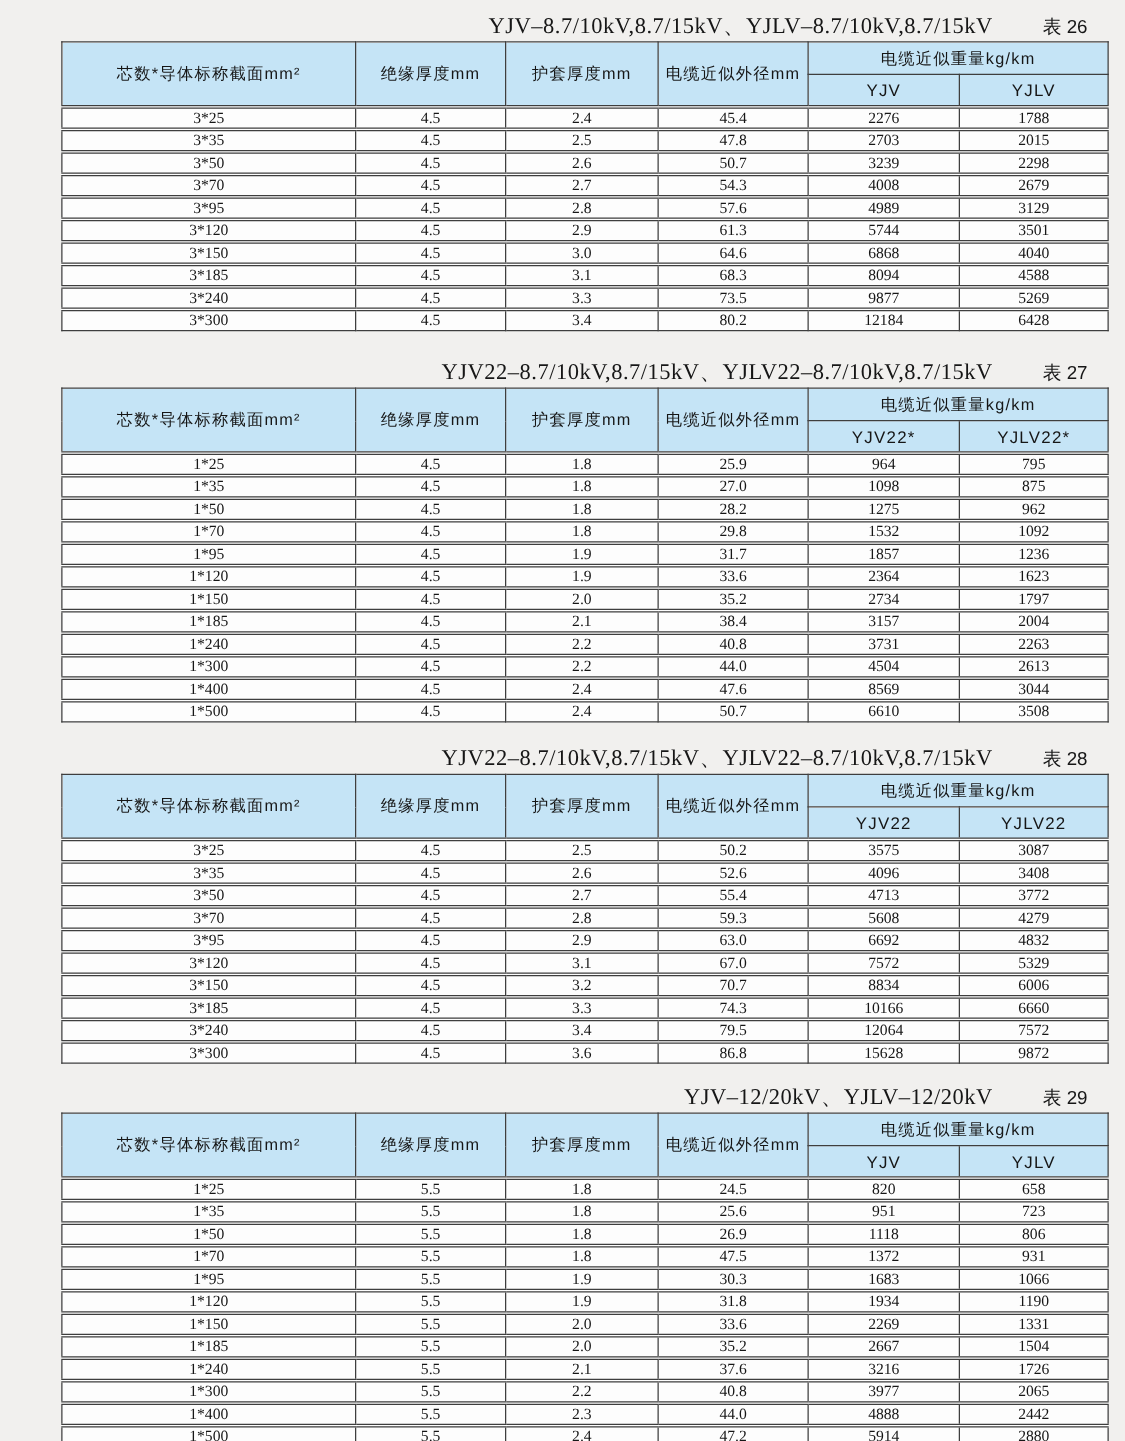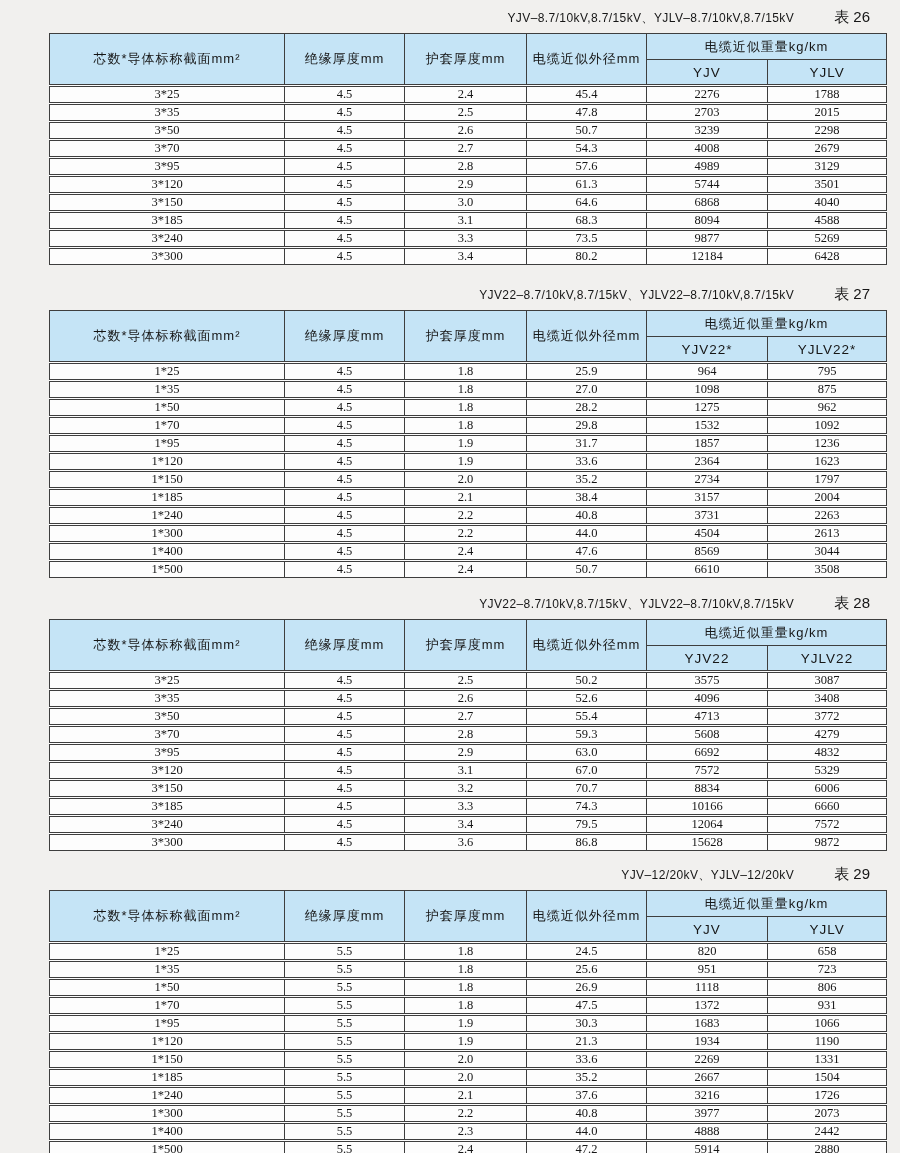--- a/index.html
+++ b/index.html
@@ -7,21 +7,21 @@
     width:900px;height:1153px;overflow:hidden;
     background:#f1f0ee;
     font-family:"Liberation Sans",sans-serif;
     color:#161616;
   }
   .sheet{padding:8px 0 0 33px;width:837px;}
   .title-row{
     display:flex;justify-content:flex-end;align-items:baseline;
     width:837px;height:22px;margin-bottom:3px;
   }
-  .title-text{font-size:12px;letter-spacing:0.4px;white-space:nowrap;}
+  .title-text{font-size:18px;letter-spacing:0.4px;white-space:nowrap;font-family:Liberation Serif, serif;}
   .table-no{font-size:15px;margin-left:40px;white-space:nowrap;}
   .mt1{margin-top:20px;}
   .mt2{margin-top:16px;}
   .mt3{margin-top:14px;}
   table{
     width:837px;border-collapse:collapse;table-layout:fixed;
     background:#fdfdfd;border:1px solid #3e3e3e;margin-left:16px;
   }
   th,td{text-align:center;vertical-align:middle;overflow:hidden;white-space:nowrap;}
   thead th{
@@ -459,21 +459,21 @@
           <td>5.5</td>
           <td>1.9</td>
           <td>30.3</td>
           <td>1683</td>
           <td>1066</td>
         </tr>
         <tr>
           <td>1*120</td>
           <td>5.5</td>
           <td>1.9</td>
-          <td>21.3</td>
+          <td>31.8</td>
           <td>1934</td>
           <td>1190</td>
         </tr>
         <tr>
           <td>1*150</td>
           <td>5.5</td>
           <td>2.0</td>
           <td>33.6</td>
           <td>2269</td>
           <td>1331</td>
@@ -493,21 +493,21 @@
           <td>37.6</td>
           <td>3216</td>
           <td>1726</td>
         </tr>
         <tr>
           <td>1*300</td>
           <td>5.5</td>
           <td>2.2</td>
           <td>40.8</td>
           <td>3977</td>
-          <td>2073</td>
+          <td>2065</td>
         </tr>
         <tr>
           <td>1*400</td>
           <td>5.5</td>
           <td>2.3</td>
           <td>44.0</td>
           <td>4888</td>
           <td>2442</td>
         </tr>
         <tr>

